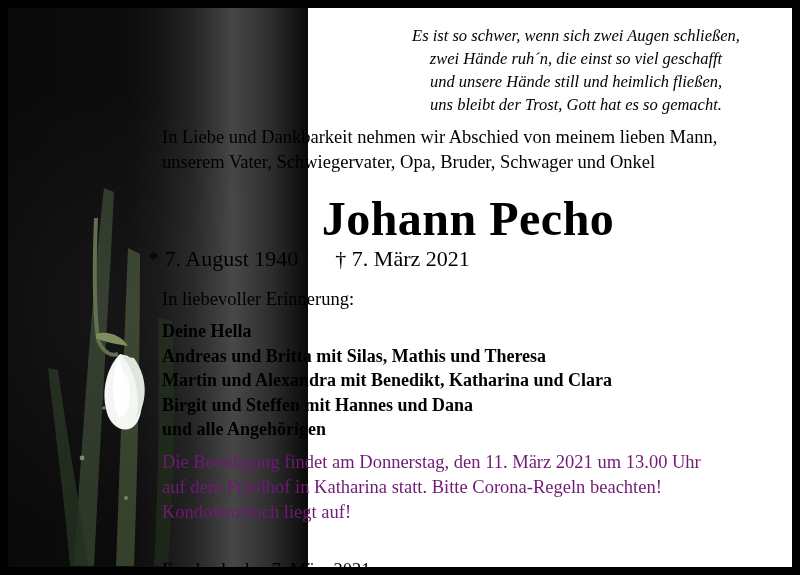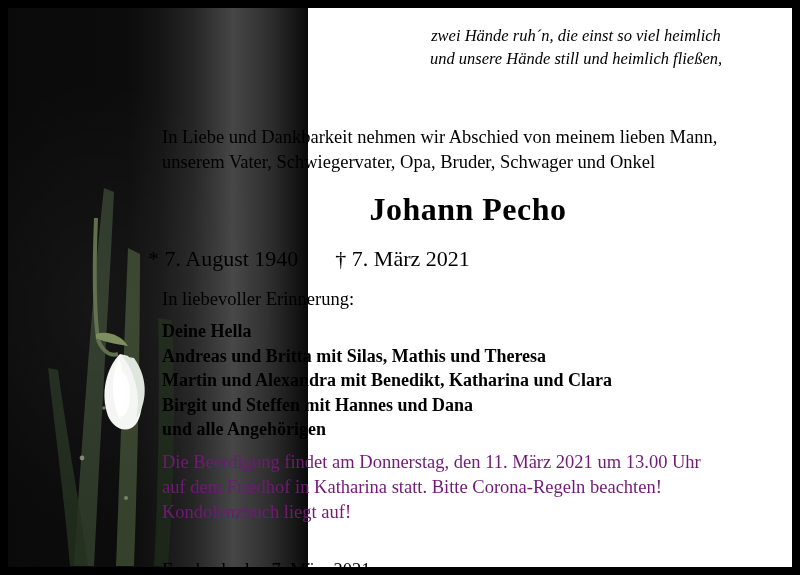--- a/index.html
+++ b/index.html
@@ -91,21 +91,21 @@
     color: #000;
   }
   .intro div { white-space: nowrap; }
 
   .name {
     position: absolute;
     left: 0;
     top: 183px;
     width: 640px;
     text-align: center;
-    font-size: 32px;
+    font-size: 48px;
     font-weight: bold;
     letter-spacing: 0.5px;
     color: #000;
   }
 
   .dates {
     position: absolute;
     left: 0;
     top: 238px;
     width: 640px;
@@ -183,22 +183,24 @@
         <circle cx="74" cy="300" r="2.4" fill="#9fb08c" opacity="0.7"></circle>
         <circle cx="118" cy="340" r="2" fill="#9fb08c" opacity="0.6"></circle>
         <circle cx="96" cy="250" r="1.8" fill="#b9c7a6" opacity="0.55"></circle>
       </svg>
       <div class="vignette"></div>
     </div>
 
     <div class="content">
 
       <div class="poem">
-        <div>zwei Hände ruh´n, die einst so viel heimlich</div>
+        <div>Es ist so schwer, wenn sich zwei Augen schließen,</div>
+        <div>zwei Hände ruh´n, die einst so viel geschafft</div>
         <div>und unsere Hände still und heimlich fließen,</div>
+        <div>uns bleibt der Trost, Gott hat es so gemacht.</div>
       </div>
 
       <div class="intro">
         <div>In Liebe und Dankbarkeit nehmen wir Abschied von meinem lieben Mann,</div>
         <div>unserem Vater, Schwiegervater, Opa, Bruder, Schwager und Onkel</div>
       </div>
 
       <div class="name">Johann Pecho</div>
 
       <div class="dates">

